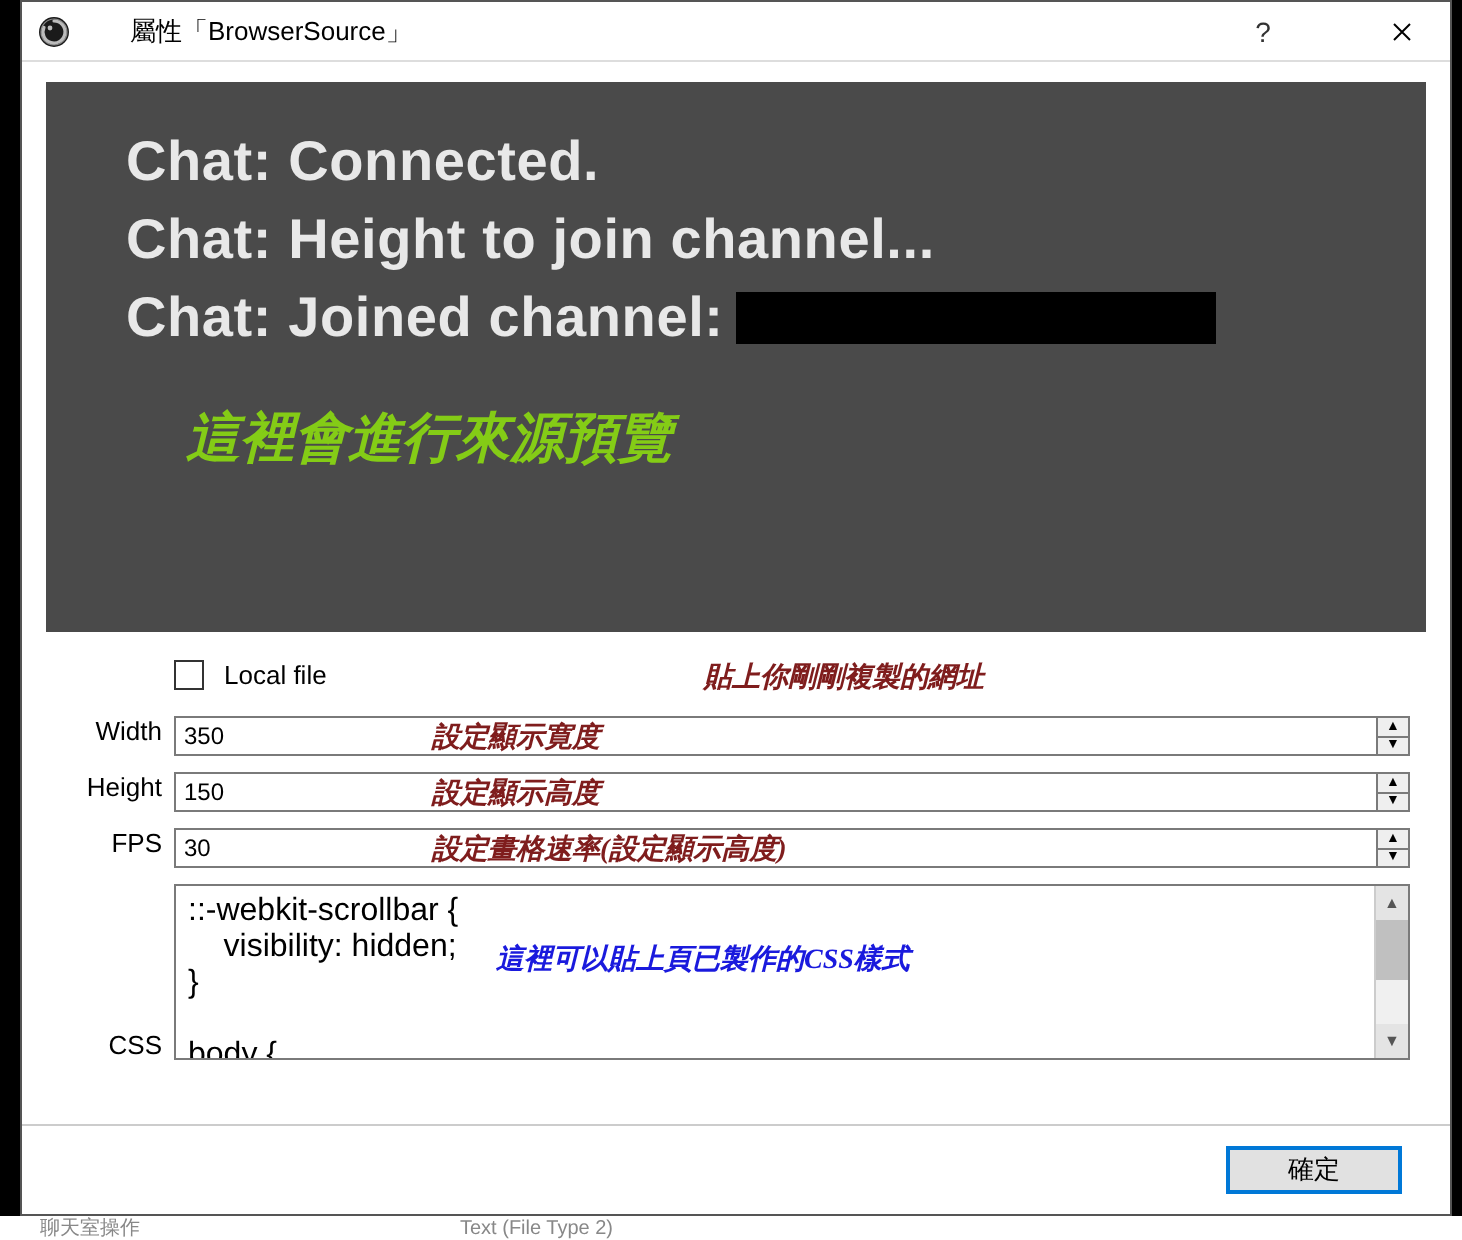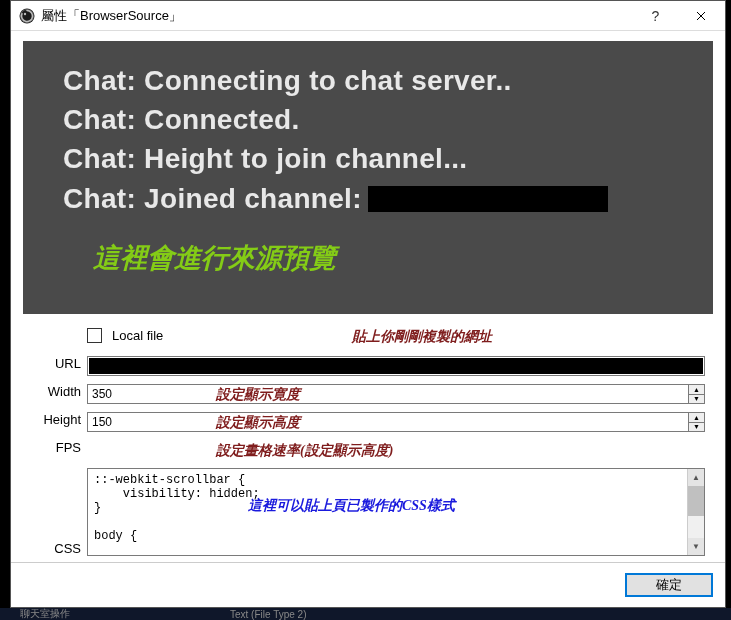--- a/index.html
+++ b/index.html
@@ -24,20 +24,21 @@
   }
   .titlebar {
     height: 30px;
     background: #fff;
     display: flex;
     align-items: center;
     padding: 0 2px 0 8px;
     font-size: 13px;
     color: #000;
     border-bottom: 1px solid #ddd;
+    gap: 24px;
   }
   .titlebar .app-icon {
     width: 16px; height: 16px;
     margin-right: 6px;
     display: flex; align-items: center; justify-content: center;
   }
   .titlebar .title { flex: 0 0 auto; }
   .titlebar .spacer { flex: 1; }
   .titlebar .winbtn {
     width: 45px; height: 28px;
@@ -174,22 +175,22 @@
     flex: 1;
     height: 88px;
     border: 1px solid #7a7a7a;
     background: #fff;
     position: relative;
     overflow: hidden;
   }
   .csspre {
     margin: 0;
     padding: 4px 6px;
-    font-family: Liberation Mono, monospace;
-    font-size: 12px;
+    font-family: Liberation Sans, sans-serif;
+    font-size: 16px;
     white-space: pre;
     color: #000;
   }
   .css-anno {
     position: absolute;
     left: 160px; top: 28px;
     color: #1a1add;
     font-weight: 700;
     font-style: italic;
     font-size: 14px;
@@ -207,41 +208,41 @@
     display:flex;align-items:center;justify-content:center;
     font-size:8px;color:#555;background:#e4e4e4;
   }
   .css-scroll .thumb {
     flex:0 0 30px; background:#c0c0c0; margin:0;
   }
   .css-scroll .track { flex:1; }
 
   .buttons {
     border-top: 1px solid #ccc;
-    padding: 10px 12px;
+    padding: 10px 24px;
     display: flex;
     justify-content: flex-end;
     gap: 10px;
     background: #fff;
   }
   .dlgbtn {
     min-width: 88px;
     height: 24px;
     background: #e1e1e1;
     border: 1px solid #888;
     font-size: 13px;
     font-family: inherit;
     cursor: default;
   }
   .dlgbtn.primary { border: 2px solid #0078d7; background:#e1e1e1;}
   .behind-bar {
     position:absolute;
     left:0; right:0; bottom:0;
     height:12px;
-    background:#0f172a;
+    background:#ffffff;
     display:flex; align-items:center;
     padding:0 20px;
     color:#888; font-size:10px;
     gap:20px;
   }
 </style>
 </head>
 <body>
 
 <div class="behind-bar">
@@ -268,50 +269,40 @@
       <svg width="10" height="10" viewBox="0 0 10 10">
           <path d="M1 1 L9 9 M9 1 L1 9" stroke="#000" stroke-width="1"></path>
         </svg>
     </span>
   </div>
 
   <div class="content">
 
     <div class="preview">
       <div class="chatline">
-          <span>Chat: Connecting to chat server..</span>
-        </div>
-      <div class="chatline">
           <span>Chat: Connected.</span>
         </div>
       <div class="chatline">
           <span>Chat: Height to join channel...</span>
         </div>
       <div class="chatline">
         <span>Chat: Joined channel:</span>
         <span class="redact"></span>
       </div>
       <div class="preview-anno">這裡會進行來源預覽</div>
     </div>
 
     <div class="form">
 
       <div class="row checkbox-row">
         <span class="checkbox-box"></span>
         <span class="checkbox-label">Local file</span>
         <span class="anno" style="left:265px;top:0">貼上你剛剛複製的網址</span>
       </div>
 
-      <div class="row">
-        <span class="label">URL</span>
-        <span class="input-wrap">
-          <input class="textinput" type="text" style="">
-          <span class="url-redact"></span>
-        </span>
-      </div>
 
       <div class="row">
         <span class="label">Width</span>
         <span class="spinwrap">
           <input class="spininput" type="text" value="350" style="">
           <span class="spinbtns">
             <span class="spinbtn">▲</span>
             <span class="spinbtn">▼</span>
           </span>
         </span>
@@ -325,20 +316,27 @@
           <span class="spinbtns">
             <span class="spinbtn">▲</span>
             <span class="spinbtn">▼</span>
           </span>
         </span>
         <span class="anno" style="left:185px;top:2px">設定顯示高度</span>
       </div>
 
       <div class="row">
         <span class="label">FPS</span>
+        <span class="spinwrap">
+          <input class="spininput" type="text" value="30" style="">
+          <span class="spinbtns">
+            <span class="spinbtn">▲</span>
+            <span class="spinbtn">▼</span>
+          </span>
+        </span>
         <span class="anno" style="left:185px;top:2px">設定畫格速率(設定顯示高度)</span>
       </div>
 
       <div class="row css-row">
         <span class="label" style="padding-top:2px">CSS</span>
         <div class="cssbox">
           <pre class="csspre">::-webkit-scrollbar {
     visibility: hidden;
 }
 

